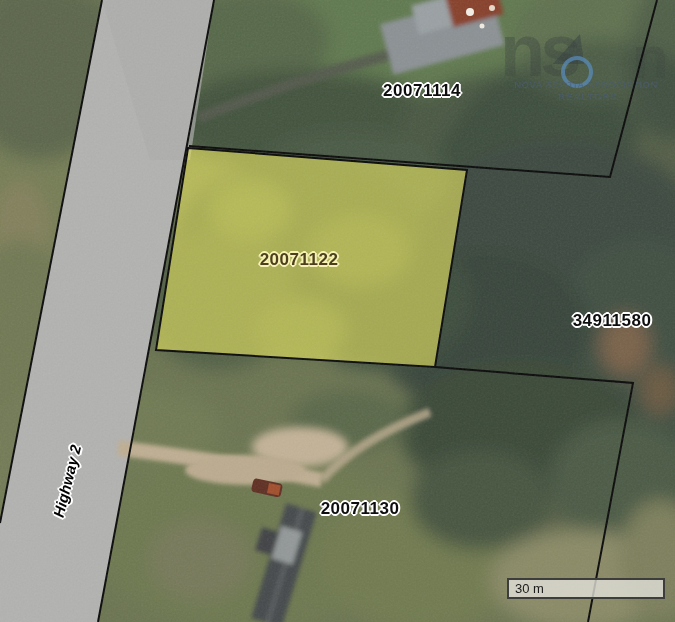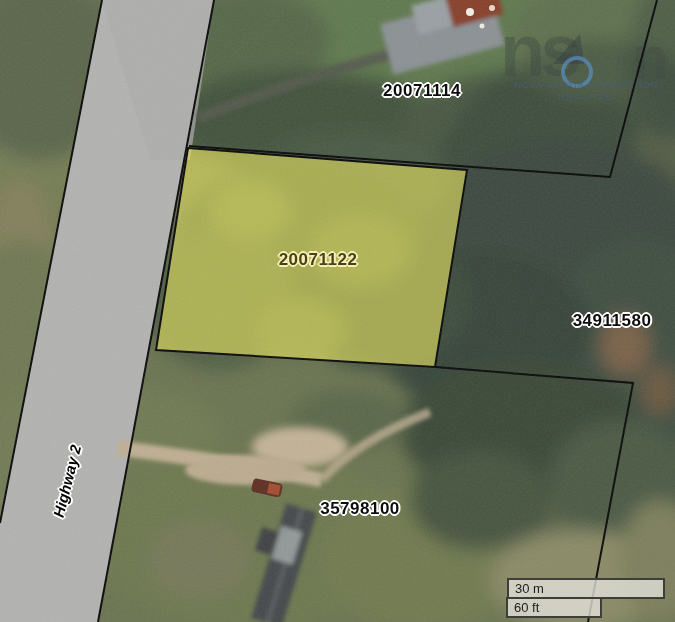--- a/index.html
+++ b/index.html
@@ -149,22 +149,21 @@
       <line x1="102" y1="0" x2="0" y2="523"></line>
       <line x1="214" y1="0" x2="98" y2="622"></line>
       <polyline points="189,146 610,177 657,0" fill="none"></polyline>
       <polyline points="435,367 633,383 588,622" fill="none"></polyline>
     </g>
 
     <rect x="0" y="0" width="675" height="622" filter="url(#grain)" opacity="0.8"></rect>
   </svg>
 
   <div class="plabel" style="left:422px;top:91px;">20071114</div>
-  <div class="plabel hl" style="left:318px;top:260px;">20071122</div>
+  <div class="plabel hl" style="left:299px;top:260px;">20071122</div>
   <div class="plabel" style="left:612px;top:321px;">34911580</div>
-  <div class="plabel" style="left:360px;top:509px;">35798100</div>
+  <div class="plabel" style="left:360px;top:509px;">20071130</div>
 
   <div class="roadlabel" style="left:67px;top:481px;">Highway 2</div>
 
   <div class="sbar" id="sbar-m">30 m</div>
-  <div class="sbar" id="sbar-ft">60 ft</div>
 
 </div>
 
 </body></html>

